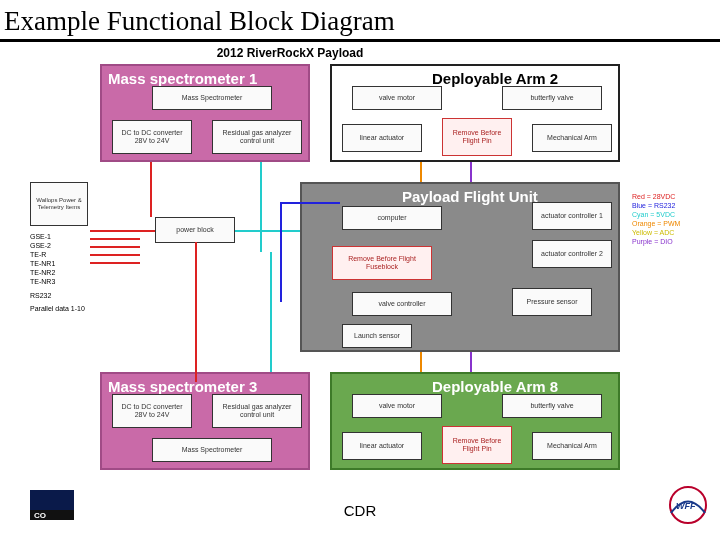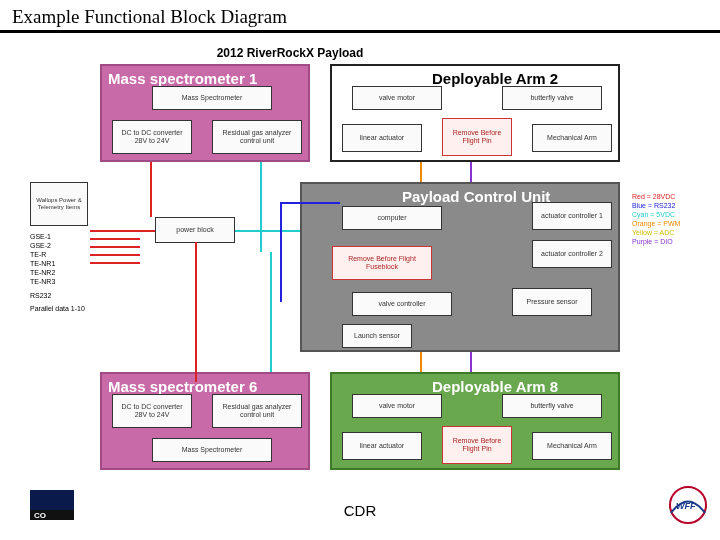--- a/index.html
+++ b/index.html
@@ -1,17 +1,17 @@
 <!DOCTYPE html>
 <html><head>
 <meta charset="utf-8">
 <style>
   * { box-sizing: border-box; margin: 0; padding: 0; }
   body { width: 720px; height: 540px; background: #fff; font-family: "Times New Roman", serif; position: relative; overflow: hidden; }
-  .slide-title { font-size: 19px; padding: 6px 8px 0 12px; color: #000; }
+  .slide-title { font-size: 27px; padding: 6px 8px 0 4px; color: #000; }
   .title-rule { border: none; border-top: 3px solid #000; margin: 2px 0 0 0; }
   .canvas { position: absolute; left: 0; top: 42px; width: 720px; height: 458px; font-family: Arial, sans-serif; }
   .dia-title { position: absolute; left: 0; width: 580px; text-align: center; top: 4px; font-size: 12px; font-weight: bold; color: #000; }
   .module { position: absolute; border: 2px solid; }
   .module-label { position: absolute; left: 6px; top: 4px; font-size: 15px; color: #fff; font-weight: bold; }
   .box { position: absolute; border: 1px solid #333; background: #fafafa; font-size: 7px; color: #333; display: flex; align-items: center; justify-content: center; text-align: center; padding: 2px; line-height: 1.1; }
   .box.red { border-color: #c33; color: #a22; background: #fff0f0; }
   .legend { position: absolute; font-size: 7px; line-height: 1.3; }
   .footer-text { position: absolute; left: 0; width: 720px; text-align: center; top: 502px; font-size: 15px; font-family: Arial, sans-serif; color: #000; }
   .logo { position: absolute; width: 32px; height: 30px; }
@@ -37,34 +37,34 @@
   <div class="module" style="left:330px; top:22px; width:290px; height:98px; background:#fff; border-color:#222;">
     <div class="module-label" style="color:#000; left:100px;">Deployable Arm 2</div>
     <div class="box" style="left:20px; top:20px; width:90px; height:24px;">valve motor</div>
     <div class="box" style="left:170px; top:20px; width:100px; height:24px;">butterfly valve</div>
     <div class="box" style="left:10px; top:58px; width:80px; height:28px;">linear actuator</div>
     <div class="box red" style="left:110px; top:52px; width:70px; height:38px;">Remove Before Flight Pin</div>
     <div class="box" style="left:200px; top:58px; width:80px; height:28px;">Mechanical Arm</div>
   </div>
 
   <div class="module" style="left:300px; top:140px; width:320px; height:170px; background:#8a8a8a; border-color:#555;">
-    <div class="module-label" style="left:100px;">Payload Control Unit</div>
+    <div class="module-label" style="left:100px;">Payload Flight Unit</div>
     <div class="box" style="left:40px; top:22px; width:100px; height:24px;">computer</div>
     <div class="box" style="left:230px; top:18px; width:80px; height:28px;">actuator controller 1</div>
     <div class="box" style="left:230px; top:56px; width:80px; height:28px;">actuator controller 2</div>
     <div class="box red" style="left:30px; top:62px; width:100px; height:34px;">Remove Before Flight Fuseblock</div>
     <div class="box" style="left:50px; top:108px; width:100px; height:24px;">valve controller</div>
     <div class="box" style="left:210px; top:104px; width:80px; height:28px;">Pressure sensor</div>
     <div class="box" style="left:40px; top:140px; width:70px; height:24px;">Launch sensor</div>
   </div>
 
   <div class="box" style="left:155px; top:175px; width:80px; height:26px;">power block</div>
 
   <div class="module" style="left:100px; top:330px; width:210px; height:98px; background:#c96aa8; border-color:#a04b86;">
-    <div class="module-label">Mass spectrometer 6</div>
+    <div class="module-label">Mass spectrometer 3</div>
     <div class="box" style="left:10px; top:20px; width:80px; height:34px;">DC to DC converter 28V to 24V</div>
     <div class="box" style="left:110px; top:20px; width:90px; height:34px;">Residual gas analyzer control unit</div>
     <div class="box" style="left:50px; top:64px; width:120px; height:24px;">Mass Spectrometer</div>
   </div>
 
   <div class="module" style="left:330px; top:330px; width:290px; height:98px; background:#6aa84f; border-color:#3d7a28;">
     <div class="module-label" style="left:100px;">Deployable Arm 8</div>
     <div class="box" style="left:20px; top:20px; width:90px; height:24px;">valve motor</div>
     <div class="box" style="left:170px; top:20px; width:100px; height:24px;">butterfly valve</div>
     <div class="box" style="left:10px; top:58px; width:80px; height:28px;">linear actuator</div>

